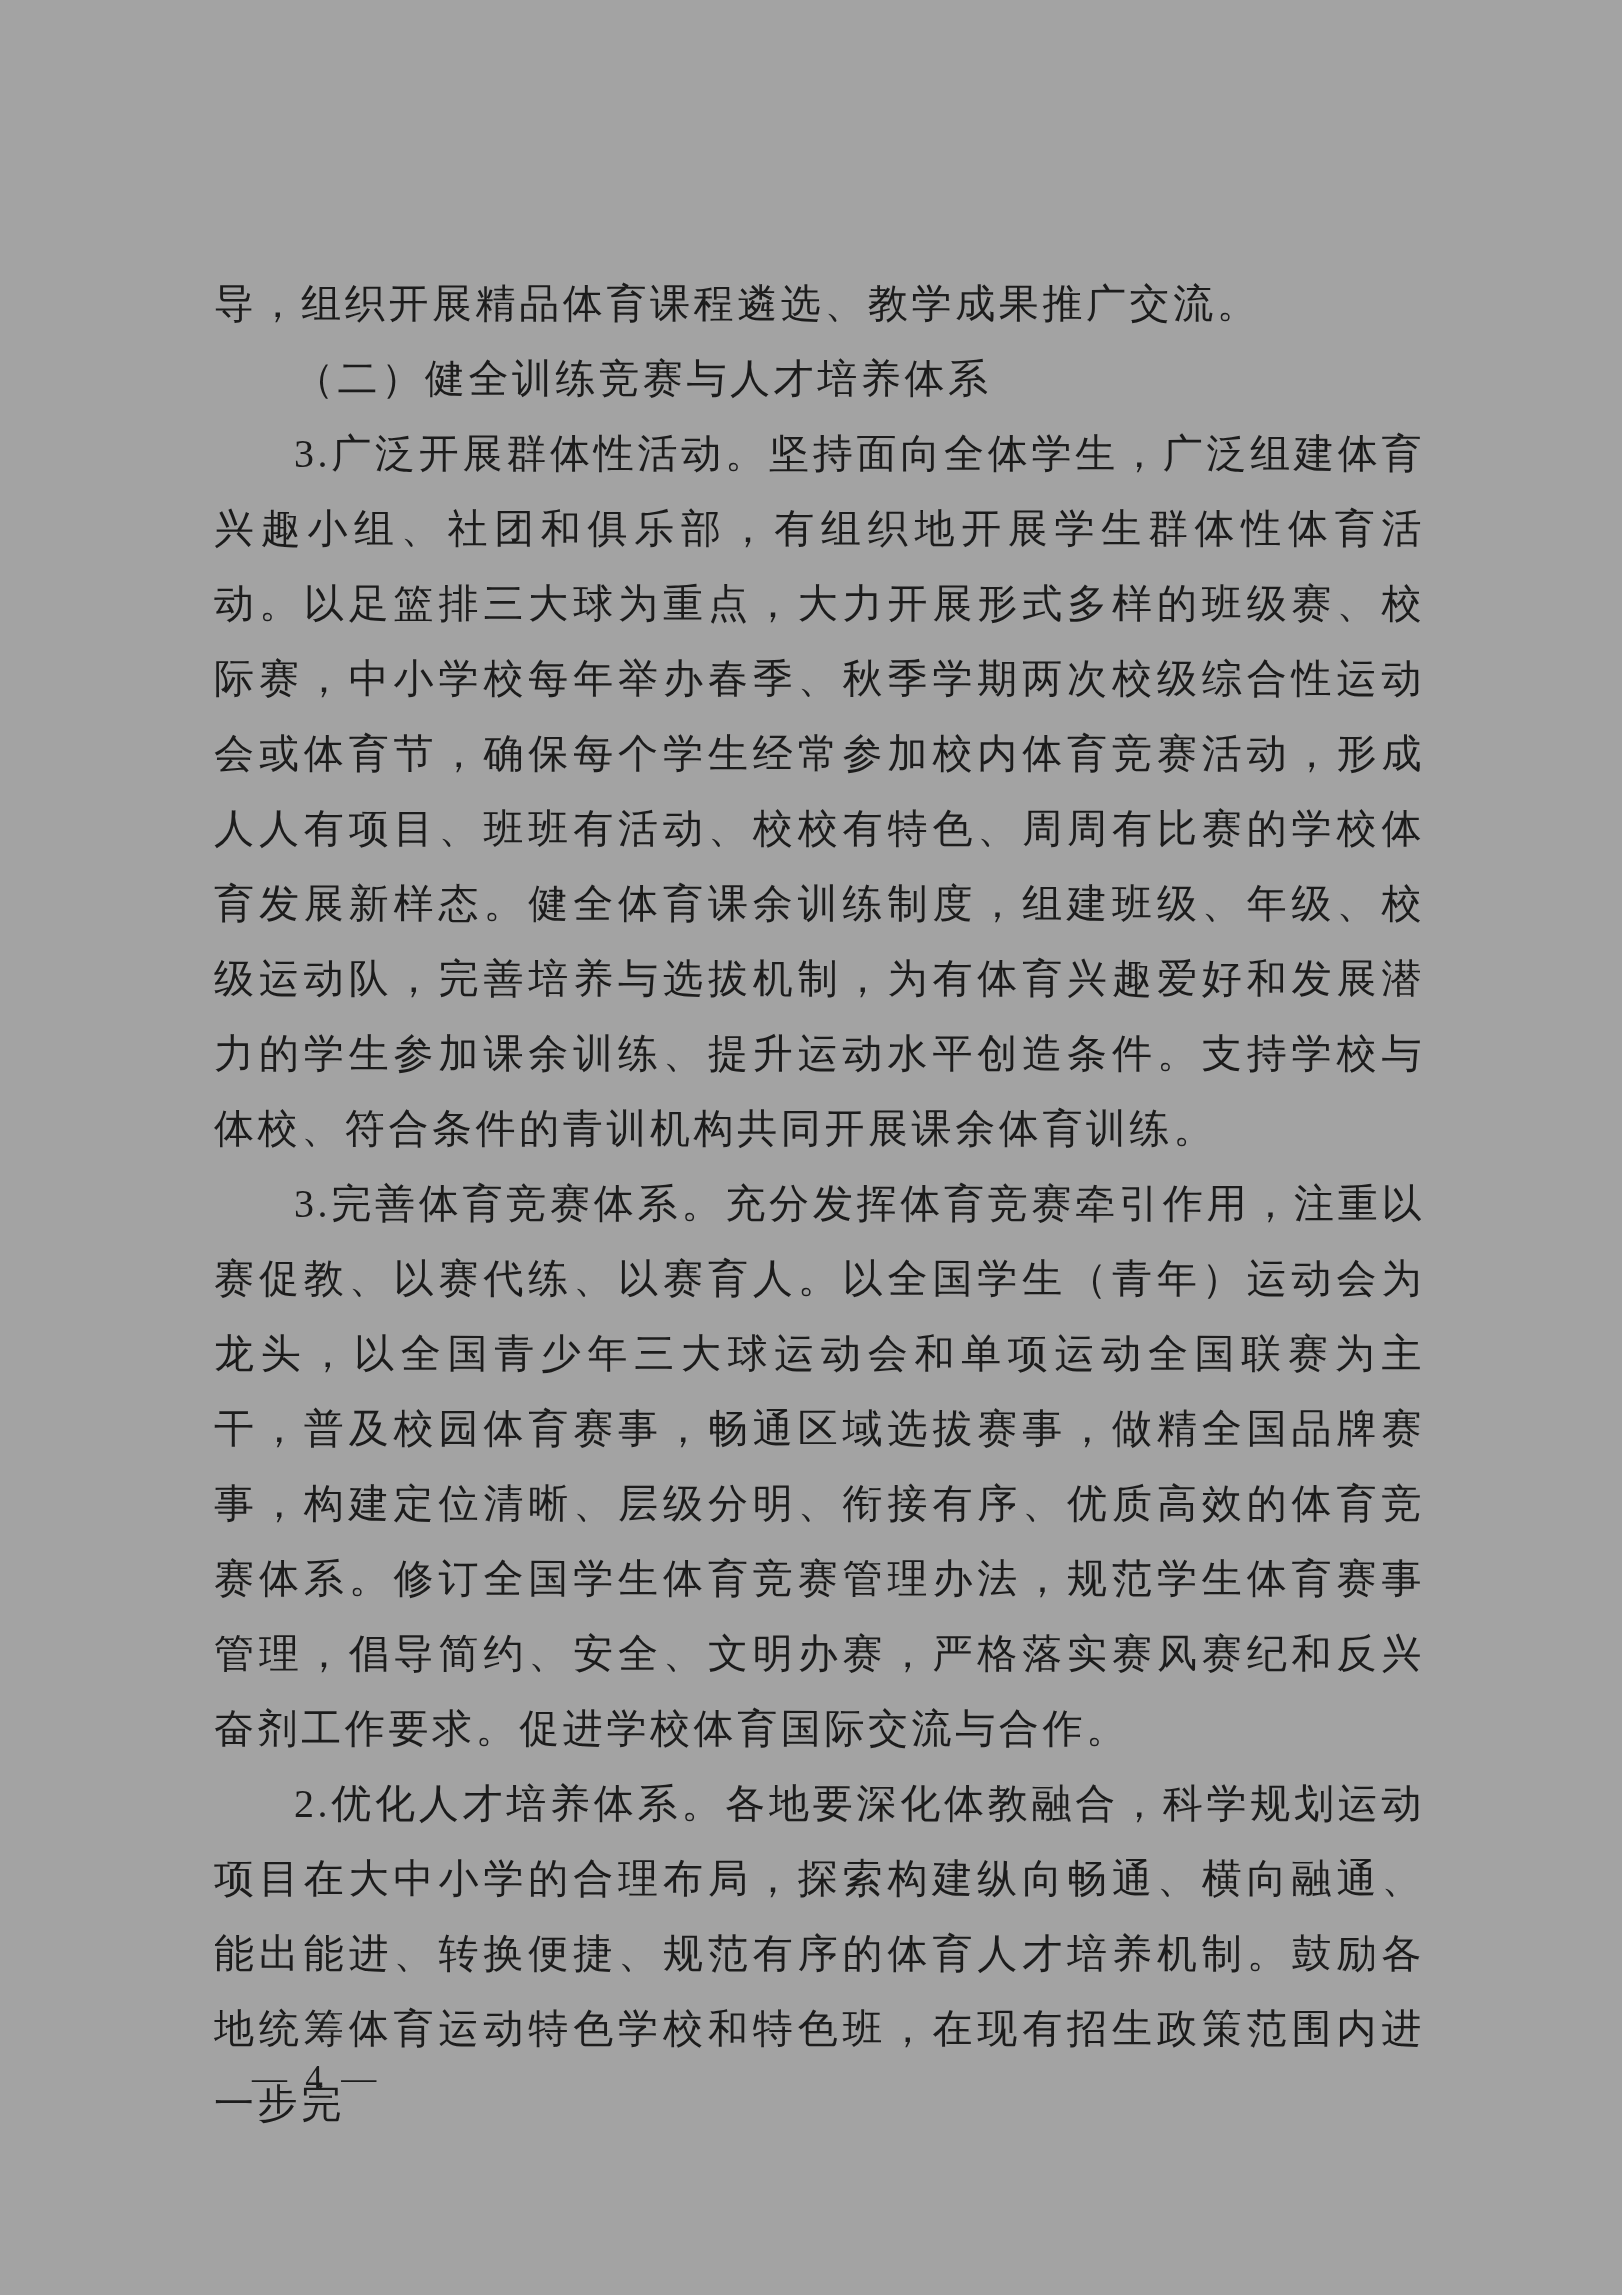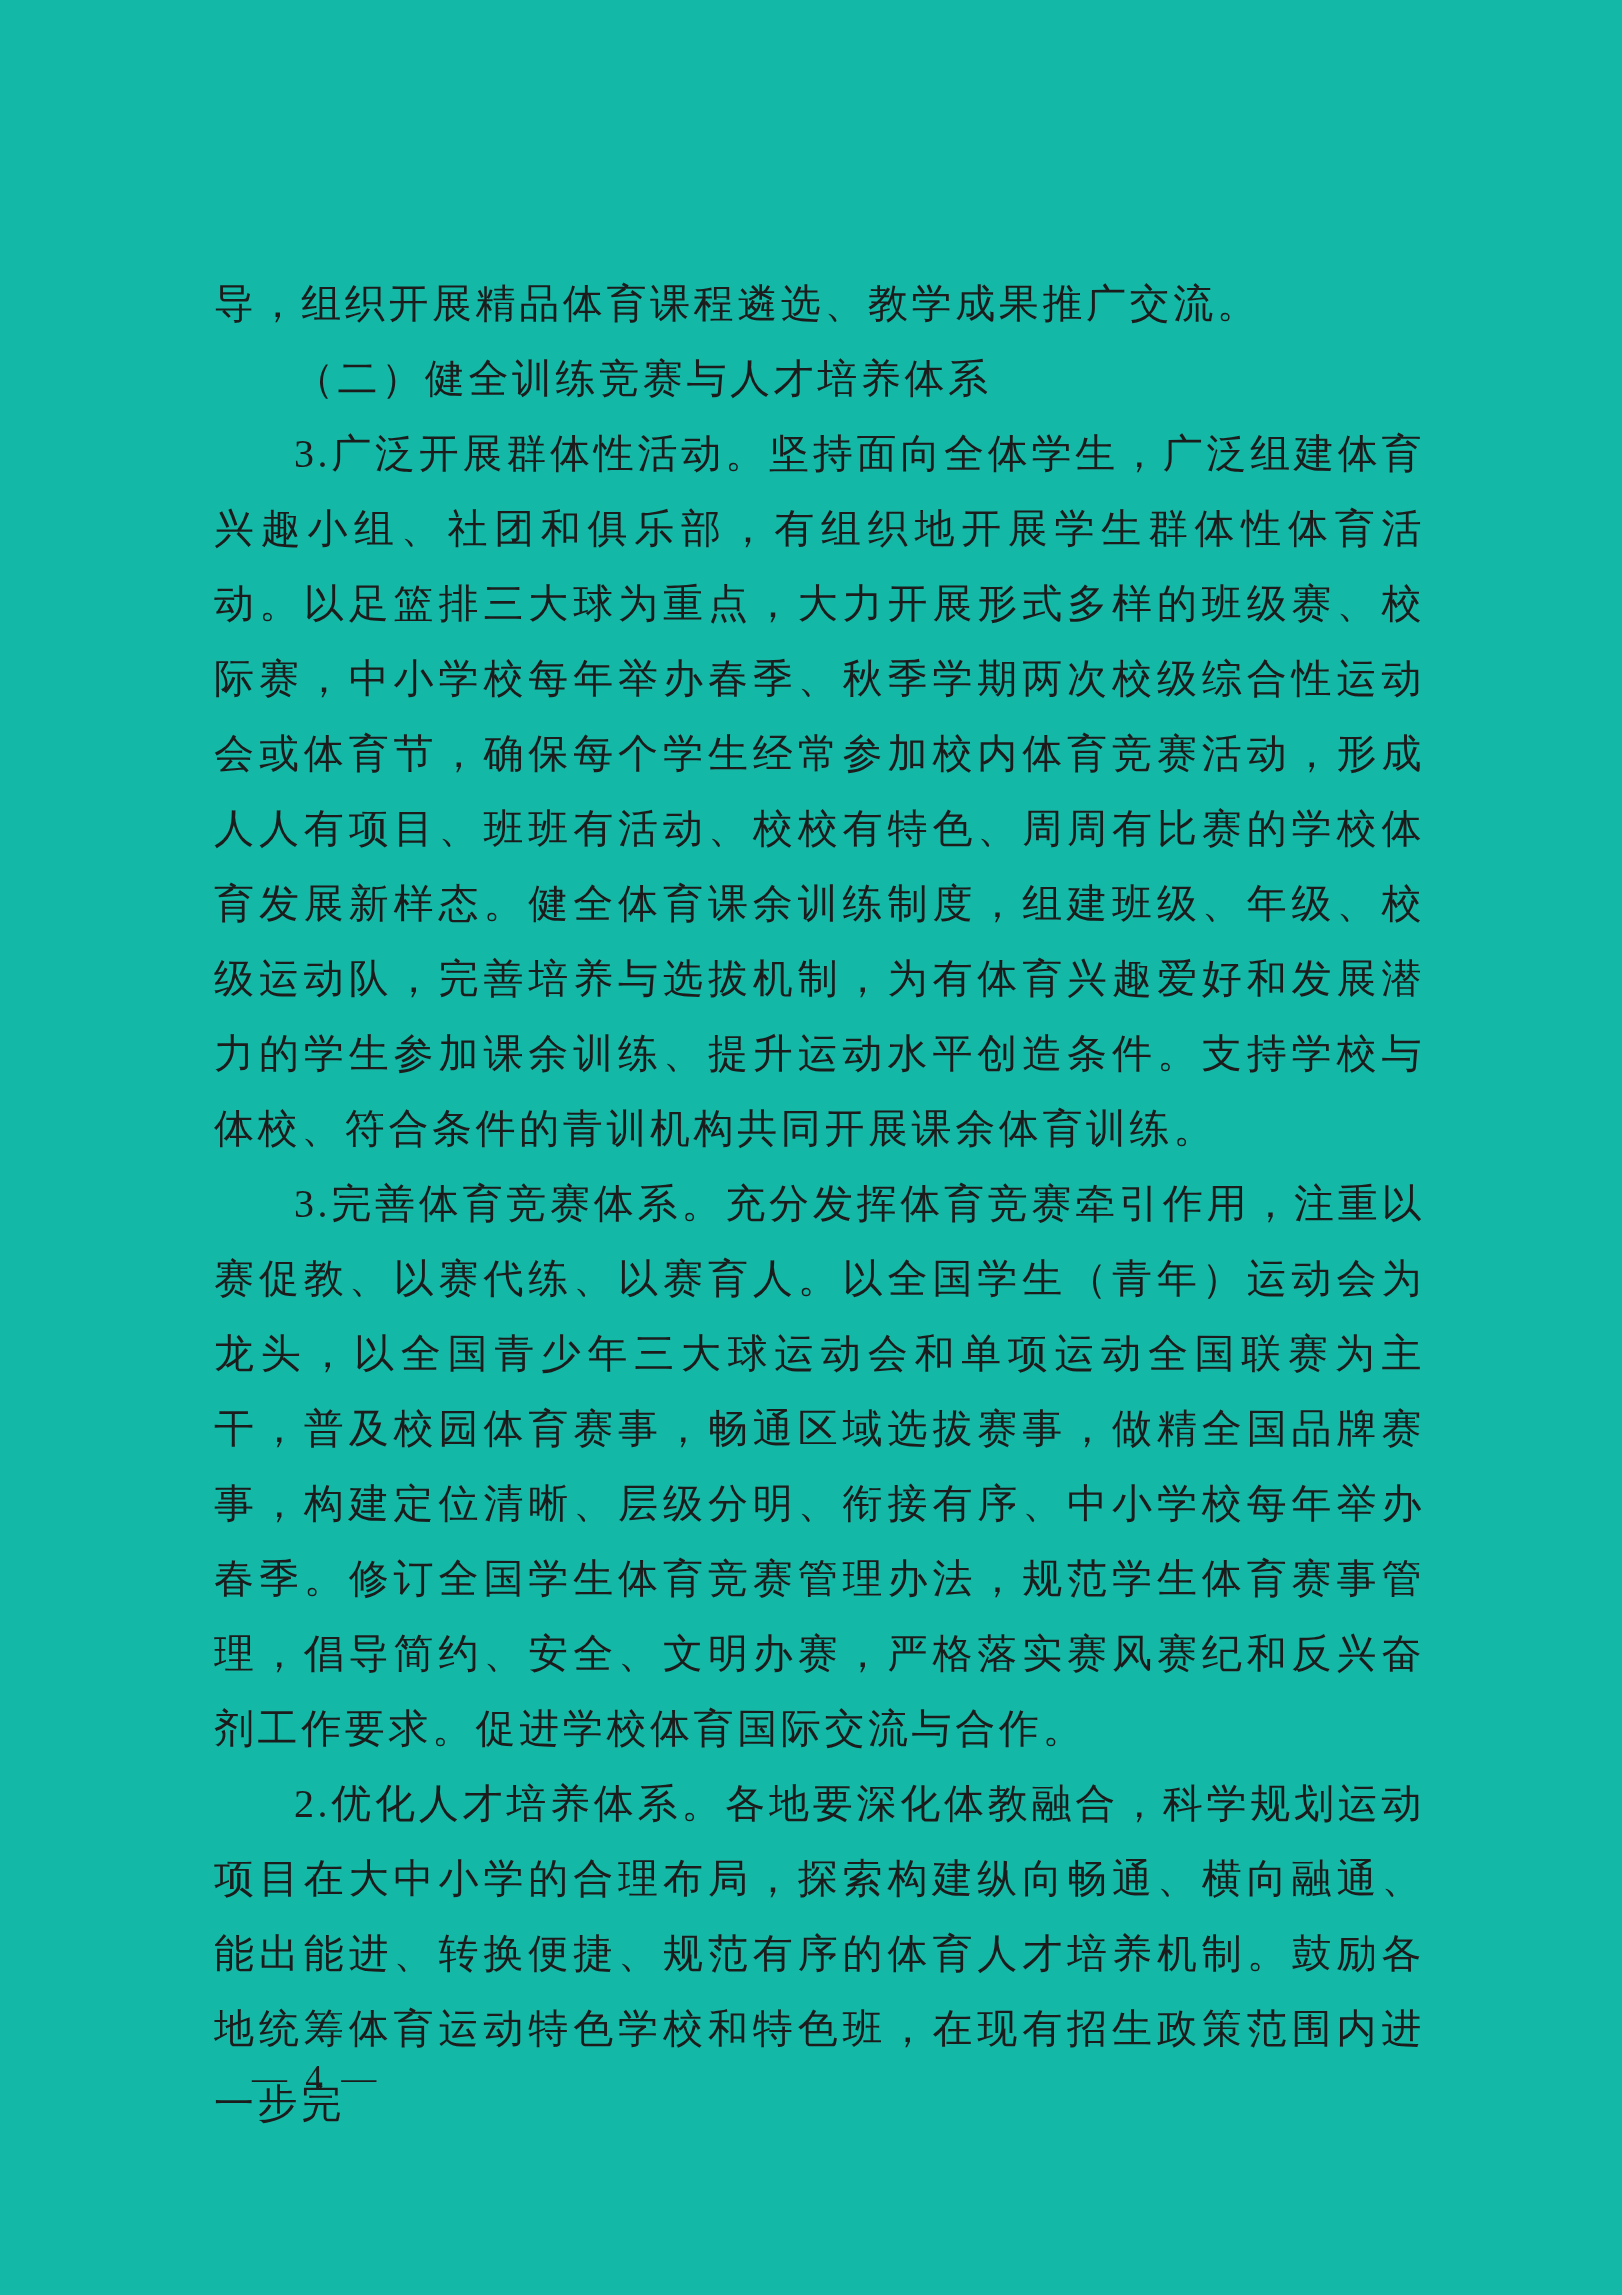--- a/index.html
+++ b/index.html
@@ -4,21 +4,21 @@
 <style>
   html, body {
     margin: 0;
     padding: 0;
     background: #ffffff;
   }
   .page {
     position: relative;
     width: 1623px;
     height: 2295px;
-    background: #14b8a6;
+    background: #a3a3a3;
     overflow: hidden;
     font-family: "Liberation Serif", "DejaVu Serif", serif;
   }
   .content {
     position: absolute;
     left: 214px;
     top: 266px;
     width: 1211px;
     font-size: 40px;
     line-height: 75px;
@@ -53,21 +53,21 @@
 
 <div class="page">
   <div class="content">
 
     <p class="para"><span>导，组织开展精品体育课程遴选、教学成果推广交流。</span></p>
 
     <p class="para indent heading"><b>（二）健全训练竞赛与人才培养体系</b></p>
 
     <p class="para indent"><b class="lead">3.广泛开展群体性活动。</b><span>坚持面向全体学生，广泛组建体育兴趣小组、社团和俱乐部，有组织地开展学生群体性体育活动。以足篮排三大球为重点，大力开展形式多样的班级赛、校际赛，中小学校每年举办春季、秋季学期两次校级综合性运动会或体育节，确保每个学生经常参加校内体育竞赛活动，形成人人有项目、班班有活动、校校有特色、周周有比赛的学校体育发展新样态。健全体育课余训练制度，组建班级、年级、校级运动队，完善培养与选拔机制，为有体育兴趣爱好和发展潜力的学生参加课余训练、提升运动水平创造条件。支持学校与体校、符合条件的青训机构共同开展课余体育训练。</span></p>
 
-    <p class="para indent"><b class="lead">3.完善体育竞赛体系。</b><span>充分发挥体育竞赛牵引作用，注重以赛促教、以赛代练、以赛育人。以全国学生（青年）运动会为龙头，以全国青少年三大球运动会和单项运动全国联赛为主干，普及校园体育赛事，畅通区域选拔赛事，做精全国品牌赛事，构建定位清晰、层级分明、衔接有序、中小学校每年举办春季。修订全国学生体育竞赛管理办法，规范学生体育赛事管理，倡导简约、安全、文明办赛，严格落实赛风赛纪和反兴奋剂工作要求。促进学校体育国际交流与合作。</span></p>
+    <p class="para indent"><b class="lead">3.完善体育竞赛体系。</b><span>充分发挥体育竞赛牵引作用，注重以赛促教、以赛代练、以赛育人。以全国学生（青年）运动会为龙头，以全国青少年三大球运动会和单项运动全国联赛为主干，普及校园体育赛事，畅通区域选拔赛事，做精全国品牌赛事，构建定位清晰、层级分明、衔接有序、优质高效的体育竞赛体系。修订全国学生体育竞赛管理办法，规范学生体育赛事管理，倡导简约、安全、文明办赛，严格落实赛风赛纪和反兴奋剂工作要求。促进学校体育国际交流与合作。</span></p>
 
     <p class="para indent"><b class="lead">2.优化人才培养体系。</b><span>各地要深化体教融合，科学规划运动项目在大中小学的合理布局，探索构建纵向畅通、横向融通、能出能进、转换便捷、规范有序的体育人才培养机制。鼓励各地统筹体育运动特色学校和特色班，在现有招生政策范围内进一步完</span></p>
 
   </div>
 
   <div class="footer"><span>— 4 —</span></div>
 </div>
 
 
 </body></html>

